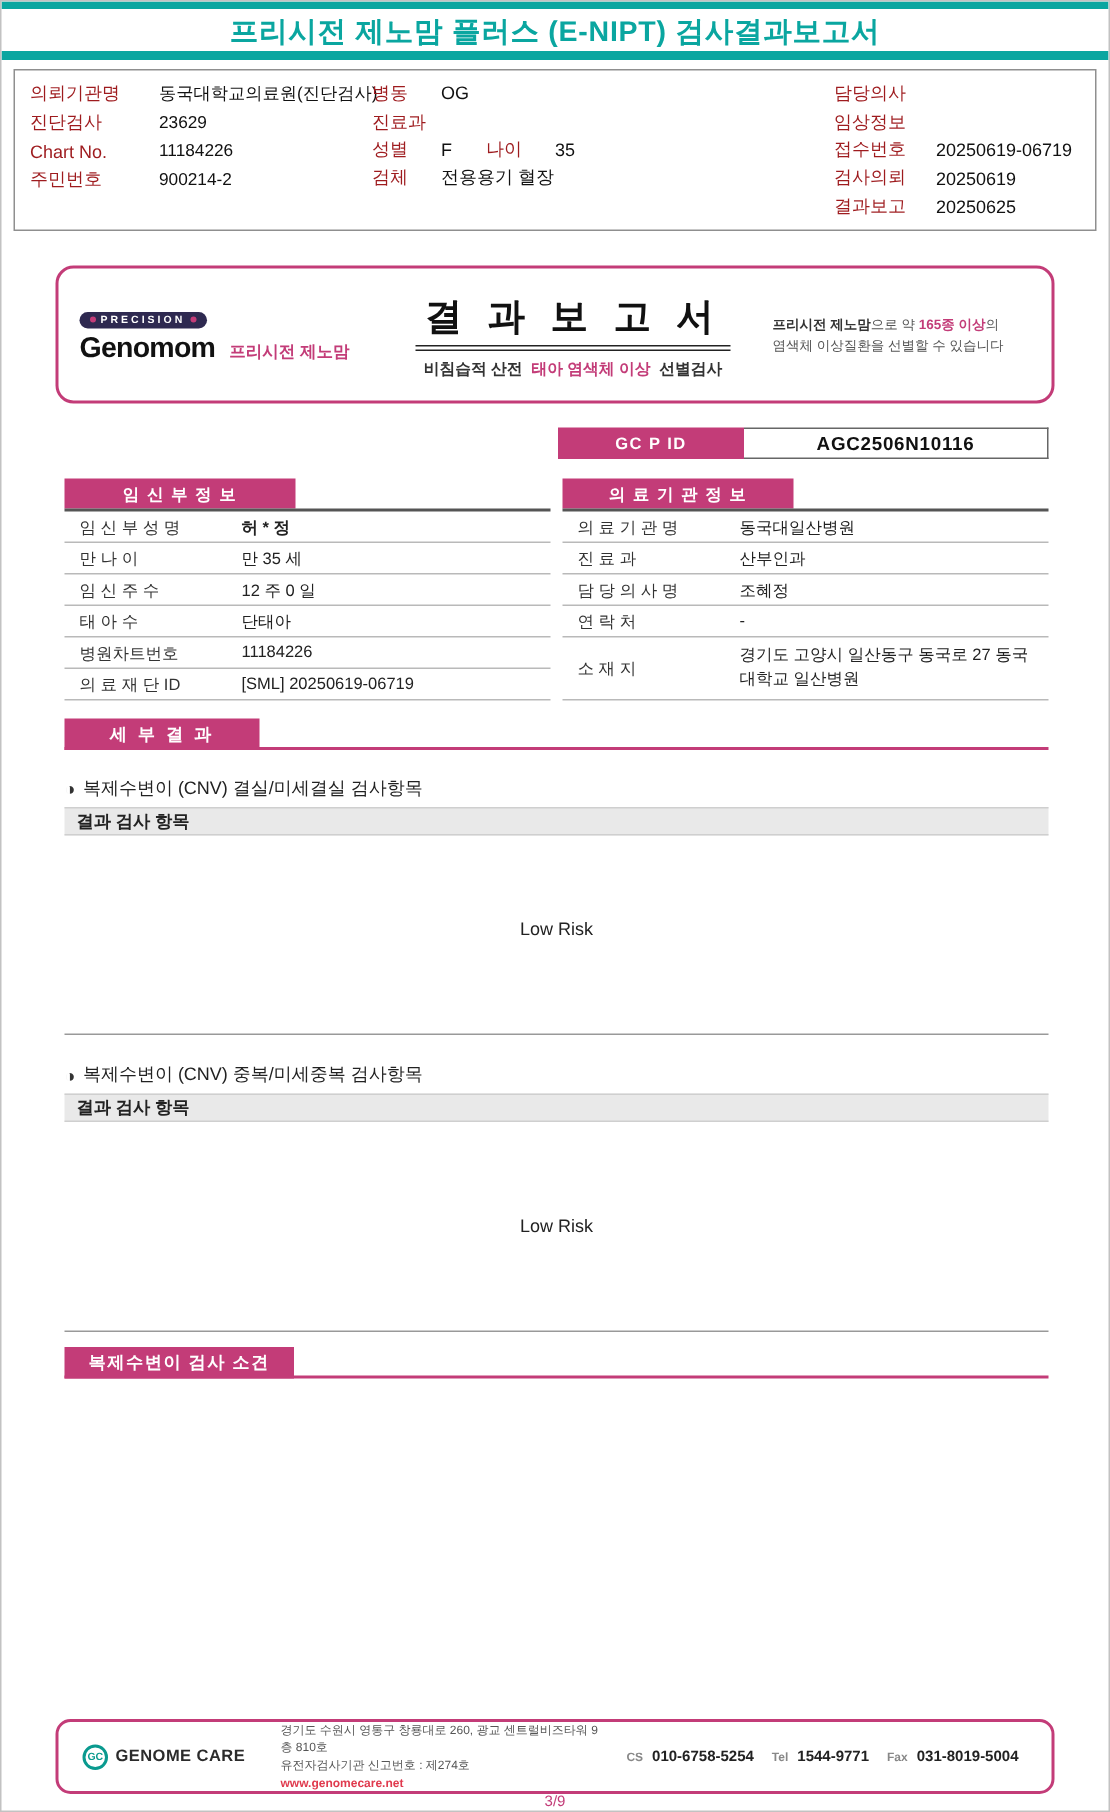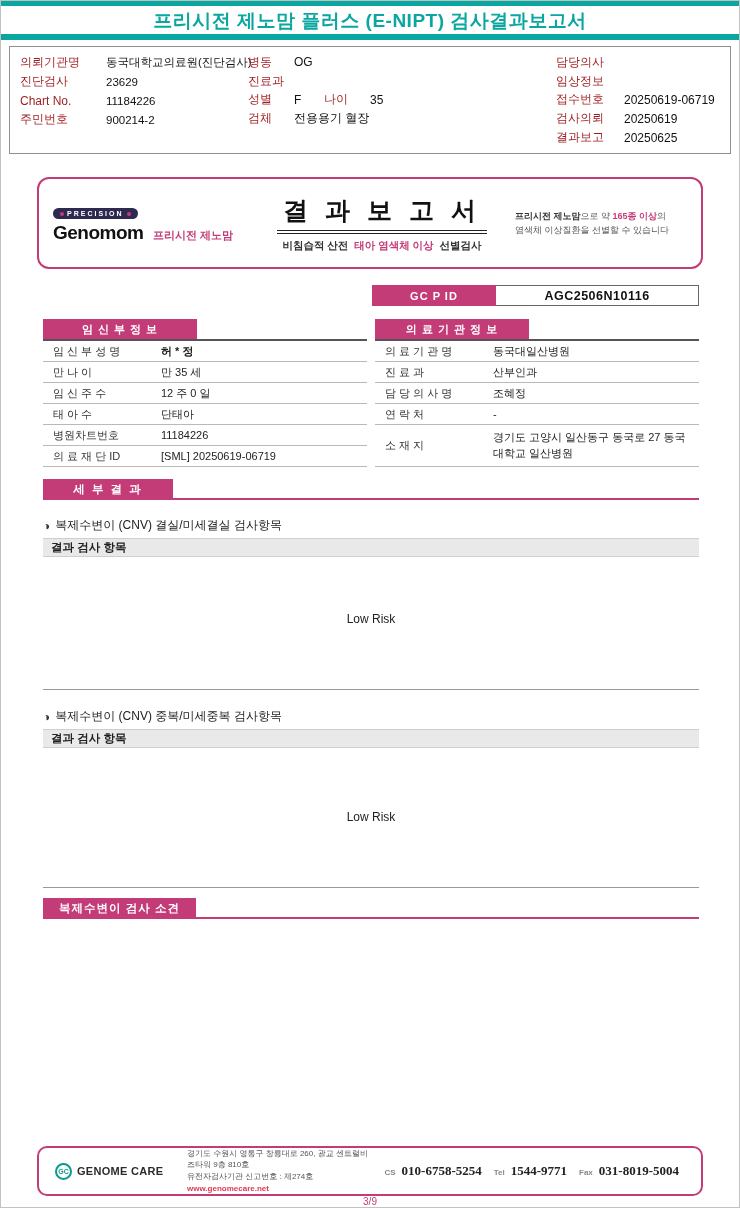--- a/index.html
+++ b/index.html
@@ -105,21 +105,21 @@
   .footer-box{position:absolute;left:36px;right:36px;top:1145px;height:50px;border:2px solid var(--magenta);
     border-radius:10px;display:flex;align-items:center;padding:0 16px;gap:14px;background:#fff;}
   .footer-logo{display:flex;align-items:center;gap:5px;min-width:118px;}
   .gc-circle{width:17px;height:17px;border:2.5px solid #0a9a8f;border-radius:50%;display:inline-flex;
     align-items:center;justify-content:center;font-size:7px;font-weight:bold;color:#0a9a8f;}
   .gc-text{font-size:11px;font-weight:800;color:#2b2b2b;letter-spacing:0.3px;}
   .footer-address{flex:1;font-size:8px;color:#555;line-height:1.45;}
   .site{color:#e03a4e;font-weight:bold;}
   .footer-contacts{display:flex;align-items:baseline;gap:6px;font-size:10px;white-space:nowrap;}
   .c-label{font-size:8px;color:#888;font-weight:bold;}
-  .c-value{font-size:13px;color:#222;font-weight:600;margin-right:6px;font-family:Liberation Serif, serif;}
+  .c-value{font-size:10px;color:#222;font-weight:600;margin-right:6px;}
   .page-num{position:absolute;top:1195px;left:0;right:0;text-align:center;font-size:10px;color:var(--magenta);}
 </style>
 </head>
 <body>
 
 <div class="page">
 
   <div class="teal-band band-top"></div>
   <h1 class="page-title">프리시전 제노맘 플러스 (E-NIPT) 검사결과보고서</h1>
   <div class="teal-band band-bottom"></div>

